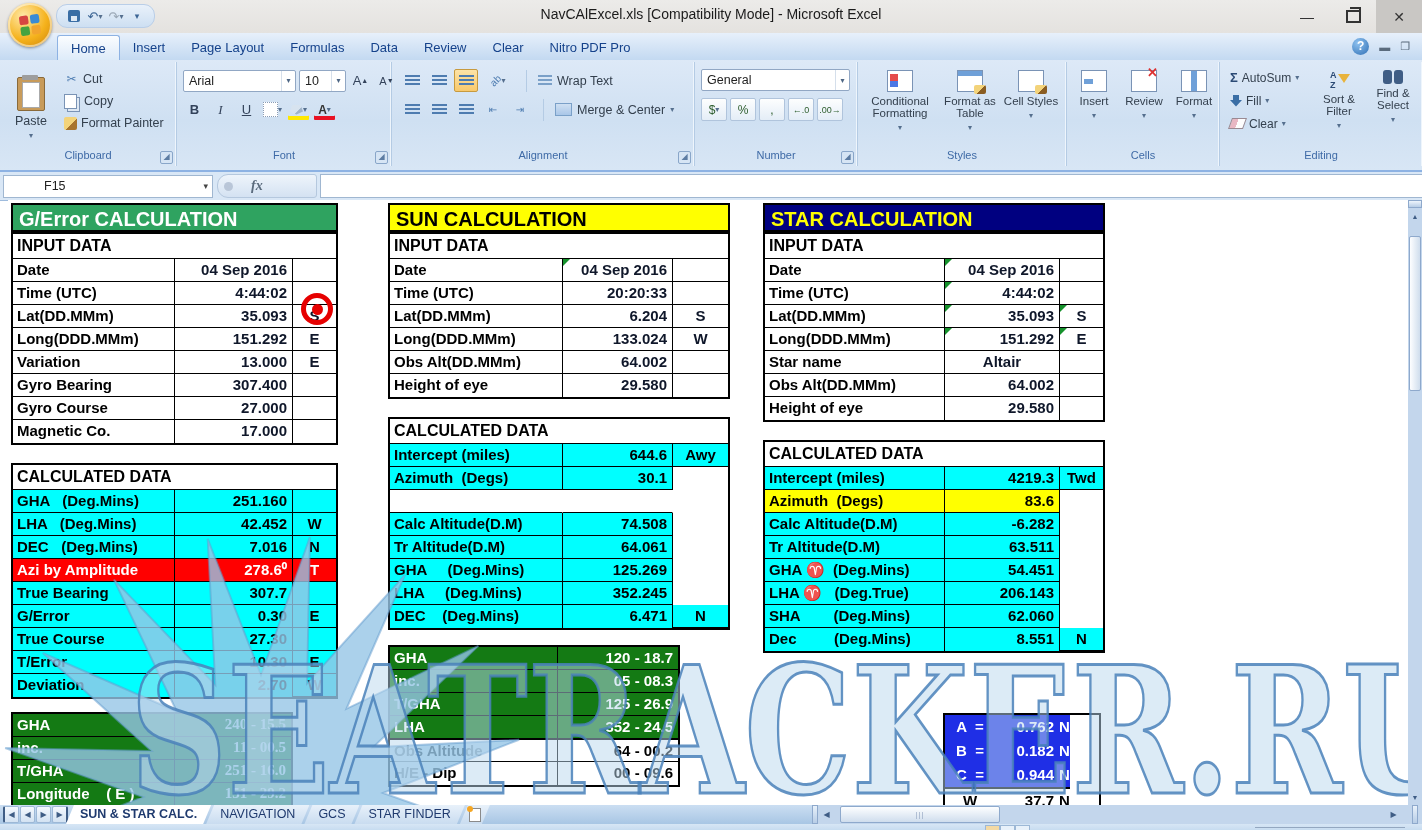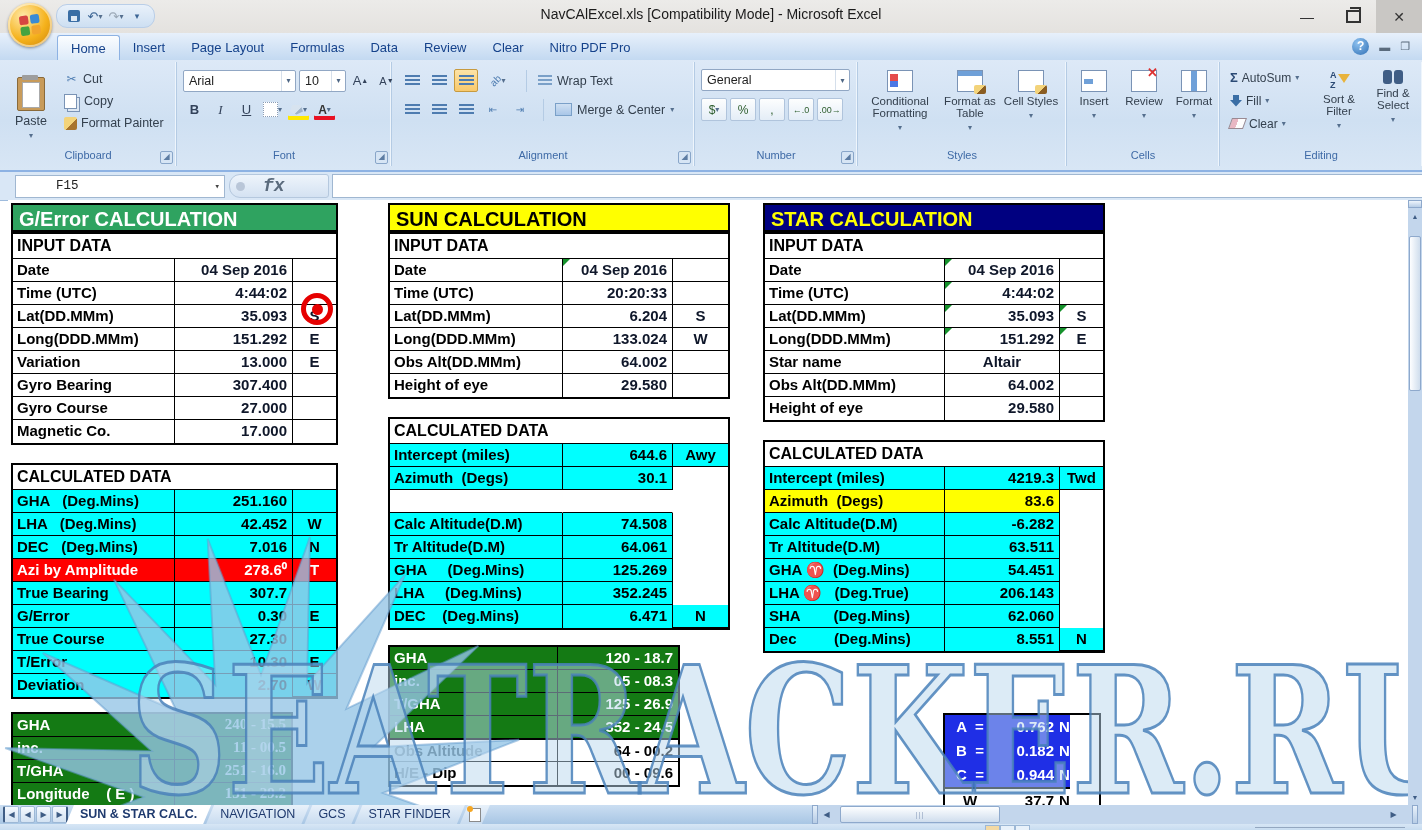--- a/index.html
+++ b/index.html
@@ -78,25 +78,25 @@
   .sigma{color:#2b4a75;font-weight:bold;font-size:13px;}
   .ic-fill{width:12px;height:12px;background:#3a6ea5;clip-path:polygon(25% 0,75% 0,75% 45%,100% 45%,50% 100%,0 45%,25% 45%);}
   .ic-eraser{width:13px;height:9px;background:linear-gradient(90deg,#e8b7c3 45%,#fdfdfd 46%);border:1px solid #9a8a92;transform:skewX(-20deg);}
   .ic-az{width:18px;height:20px;font-size:9px;font-weight:bold;color:#2b4a75;line-height:10px;text-align:left;position:relative;}
   .ic-az::after{content:"";position:absolute;right:-2px;top:4px;border-left:6px solid transparent;border-right:6px solid transparent;border-top:9px solid #e8b33c;}
   .ic-binoc{width:20px;height:14px;position:relative;}
   .ic-binoc::before,.ic-binoc::after{content:"";position:absolute;top:0;width:9px;height:14px;background:#3f5d85;border-radius:3px;}
   .ic-binoc::before{left:0;} .ic-binoc::after{right:0;}
   
   .fbar{position:absolute;left:0;top:172px;width:1422px;height:28px;background:#d9e7f6;border-bottom:1px solid #9ebbdd;display:flex;align-items:center;}
-  .namebox{width:168px;height:21px;background:#fff;border:1px solid #a0b7d1;margin-left:15px;display:flex;align-items:center;justify-content:space-between;font-size:12.5px;padding-left:40px;color:#222;font-family:Liberation Mono, monospace;}
+  .namebox{width:168px;height:21px;background:#fff;border:1px solid #a0b7d1;margin-left:3px;display:flex;align-items:center;justify-content:space-between;font-size:12.5px;padding-left:40px;color:#222;}
   .namebox .dda{font-size:9px;color:#444;padding-right:4px;}
   .fxpill{width:92px;height:22px;margin-left:4px;border:1px solid #b5c8de;border-radius:11px 3px 3px 11px;background:linear-gradient(#eef4fb,#d4e2f2);display:flex;align-items:center;gap:18px;padding-left:6px;}
   .fxdot{width:9px;height:9px;border-radius:50%;background:#b9c6d8;}
-  .fxsym{font-family:Liberation Mono, monospace;font-style:italic;font-weight:bold;font-size:18px;color:#5b6b7d;}
+  .fxsym{font-family:Liberation Serif, serif;font-style:italic;font-weight:bold;font-size:14px;color:#5b6b7d;}
   .finput{flex:1;height:22px;background:#fff;border:1px solid #a0b7d1;border-right:none;margin-left:3px;}
   
   .canvas{position:absolute;left:0;top:200px;width:1408px;height:624px;background:#fff;overflow:hidden;margin-left:8px;}
   .sec-title{position:absolute;height:29px;line-height:29px;font-size:20px;font-weight:bold;padding-left:6px;border:2px solid #000;box-sizing:border-box;}
   .tbl{position:absolute;border:2px solid #000;box-sizing:border-box;background:#fff;}
   .blockhdr{height:24px;line-height:23px;font-size:16px;font-weight:bold;padding-left:4px;border-bottom:1px solid #000;background:#fff;white-space:pre;}
   .row{display:flex;height:23px;}
   .c{box-sizing:border-box;border-right:1px solid #000;border-bottom:1px solid #000;height:23px;line-height:21px;font-size:15px;font-weight:bold;overflow:hidden;}
   .c:last-child{border-right:none;}
   .row:last-child .c{border-bottom:none;}

